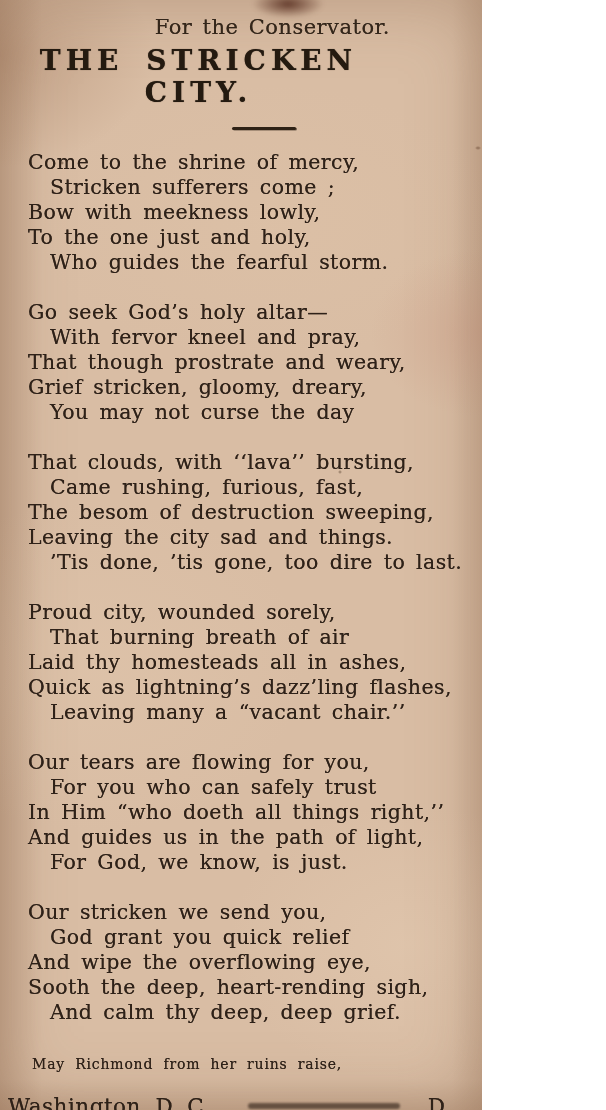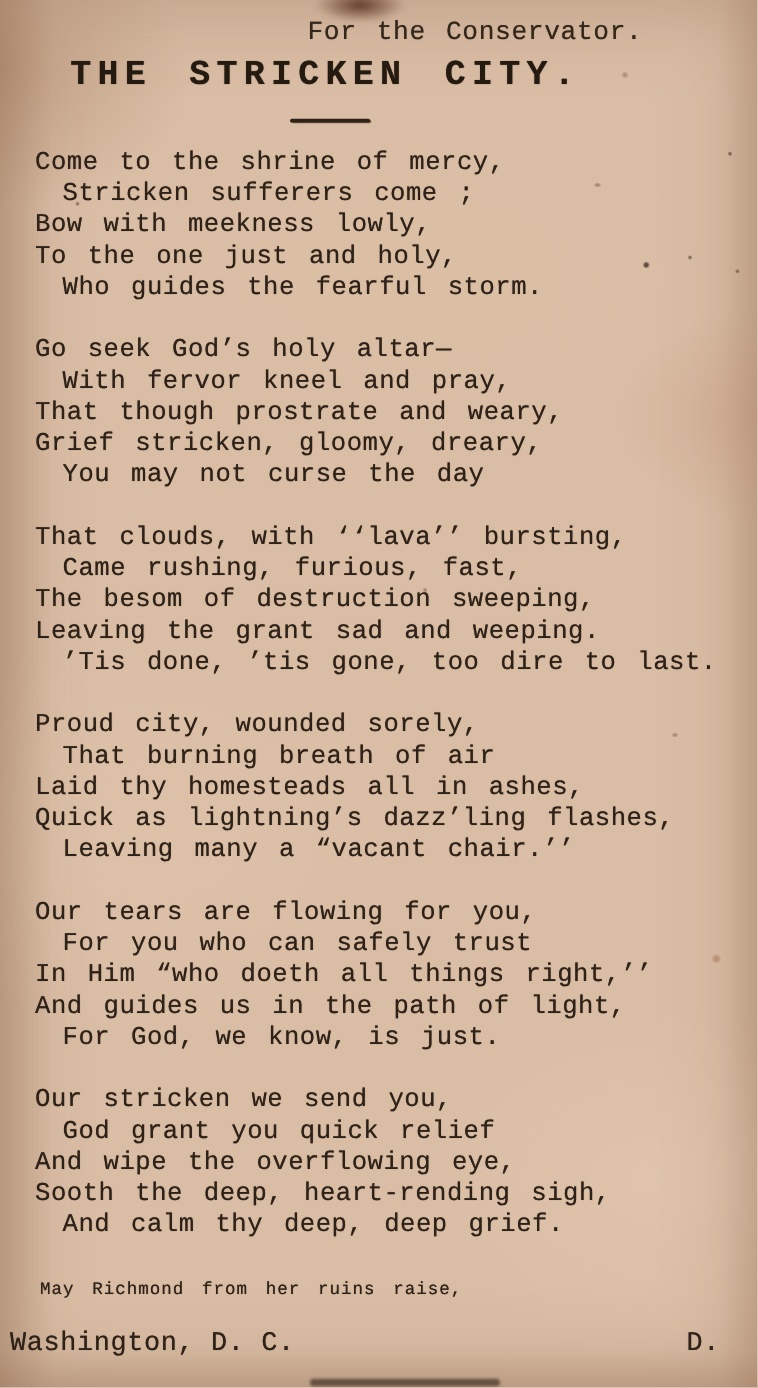--- a/index.html
+++ b/index.html
@@ -6,21 +6,21 @@
     margin: 0;
     padding: 0;
     width: 606px;
     height: 1110px;
     overflow: hidden;
     font-family: "DejaVu Serif", "Liberation Serif", serif;
   }
 
   .page {
     position: relative;
-    width: 606px;
+    width: 482px;
     height: 1110px;
     overflow: hidden;
     background-color: #d9bda4;
     background-image:
       
       radial-gradient(3px 3px at 517px 212px, rgba(55,38,24,0.75) 40%, rgba(55,38,24,0) 100%),
       radial-gradient(2px 2px at 584px 123px, rgba(55,38,24,0.55) 40%, rgba(55,38,24,0) 100%),
       radial-gradient(2px 2px at 552px 206px, rgba(55,38,24,0.5) 40%, rgba(55,38,24,0) 100%),
       radial-gradient(3px 2px at 478px 148px, rgba(90,60,40,0.4) 40%, rgba(90,60,40,0) 100%),
       radial-gradient(2px 2px at 62px 163px, rgba(70,48,30,0.45) 40%, rgba(70,48,30,0) 100%),
@@ -34,21 +34,20 @@
       radial-gradient(220px 160px at 0% 5%, rgba(160,120,92,0.40), rgba(160,120,92,0) 70%),
       radial-gradient(260px 200px at 85% 85%, rgba(228,203,178,0.50), rgba(228,203,178,0) 70%),
       radial-gradient(300px 240px at 20% 60%, rgba(226,200,174,0.40), rgba(226,200,174,0) 70%),
       radial-gradient(340px 200px at 55% 20%, rgba(224,196,168,0.35), rgba(224,196,168,0) 70%),
       
       linear-gradient(90deg, rgba(148,110,82,0.28), rgba(148,110,82,0) 42px),
       linear-gradient(270deg, rgba(148,110,82,0.18), rgba(148,110,82,0) 30px),
       linear-gradient(0deg, rgba(148,110,82,0.22), rgba(148,110,82,0) 30px);
     box-shadow: inset 0 0 70px rgba(120, 84, 56, 0.35);
     color: #2e2118;
-    font-family: Liberation Mono, monospace;
   }
 
   .stain-top {
     position: absolute;
     left: 252px;
     top: -10px;
     width: 72px;
     height: 28px;
     border-radius: 50%;
     background: radial-gradient(closest-side, rgba(82, 40, 26, 0.85), rgba(82, 40, 26, 0));
@@ -165,21 +164,21 @@
       <p class="line indent">With fervor kneel and pray,</p>
       <p class="line">That though prostrate and weary,</p>
       <p class="line">Grief stricken, gloomy, dreary,</p>
       <p class="line indent">You may not curse the day</p>
     </div>
 
     <div class="stanza">
       <p class="line">That clouds, with ‘‘lava’’ bursting,</p>
       <p class="line indent">Came rushing, furious, fast,</p>
       <p class="line">The besom of destruction sweeping,</p>
-      <p class="line">Leaving the grant sad and weeping.</p>
+      <p class="line">Leaving the city sad and things.</p>
       <p class="line indent">’Tis done, ’tis gone, too dire to last.</p>
     </div>
 
     <div class="stanza">
       <p class="line">Proud city, wounded sorely,</p>
       <p class="line indent">That burning breath of air</p>
       <p class="line">Laid thy homesteads all in ashes,</p>
       <p class="line">Quick as lightning’s dazz’ling flashes,</p>
       <p class="line indent">Leaving many a “vacant chair.’’</p>
     </div>

